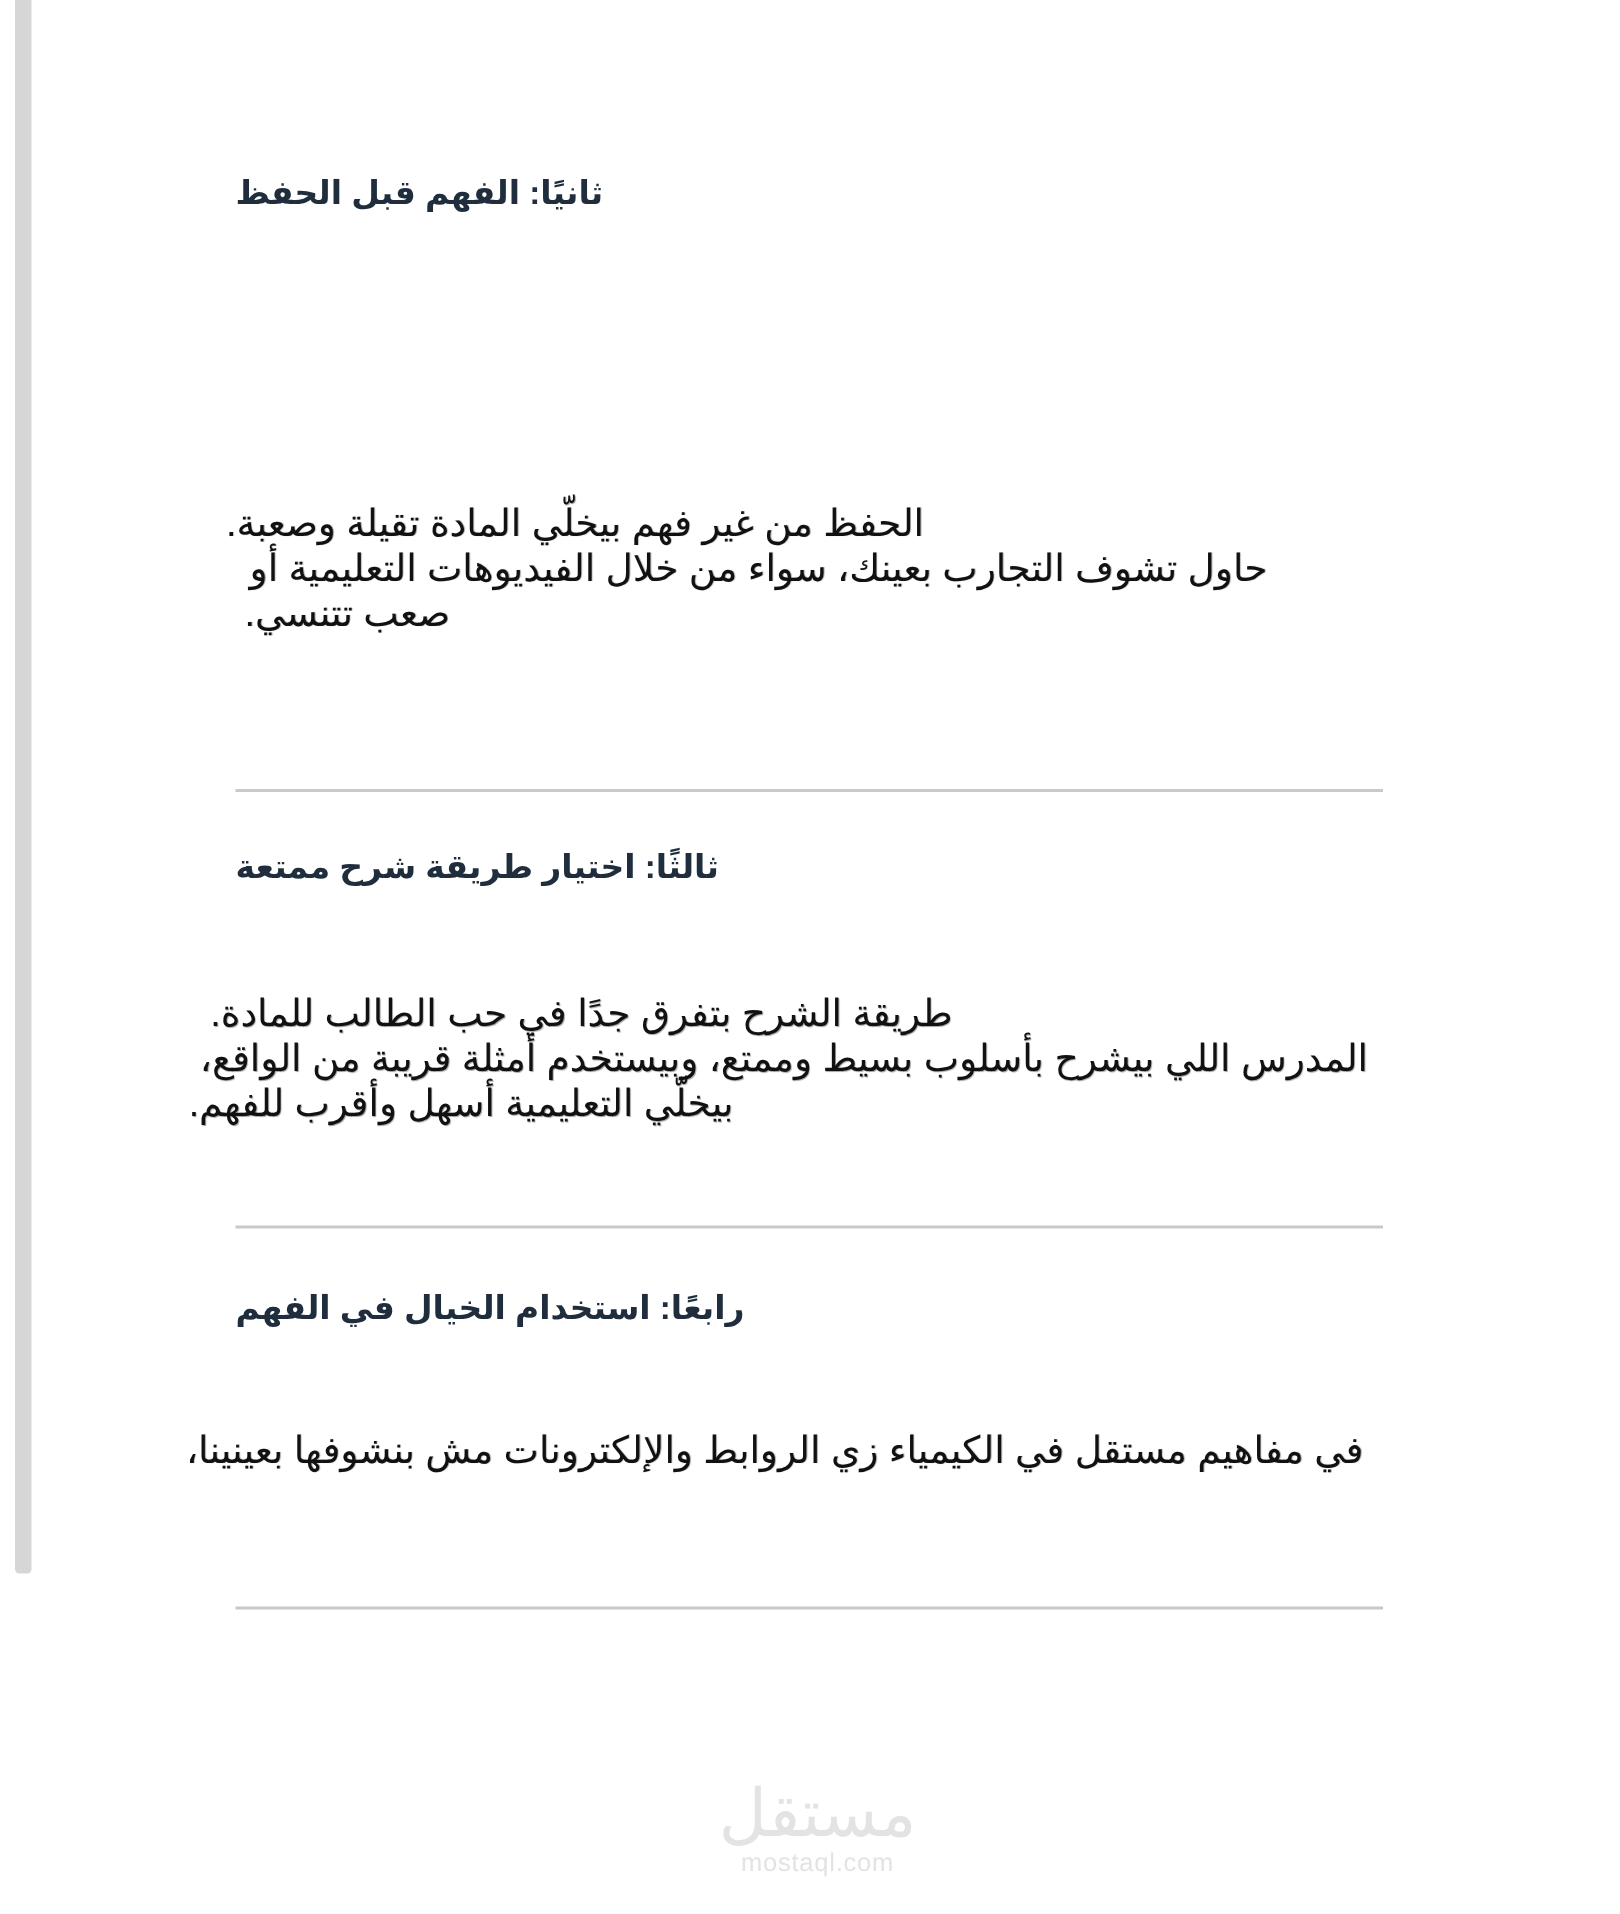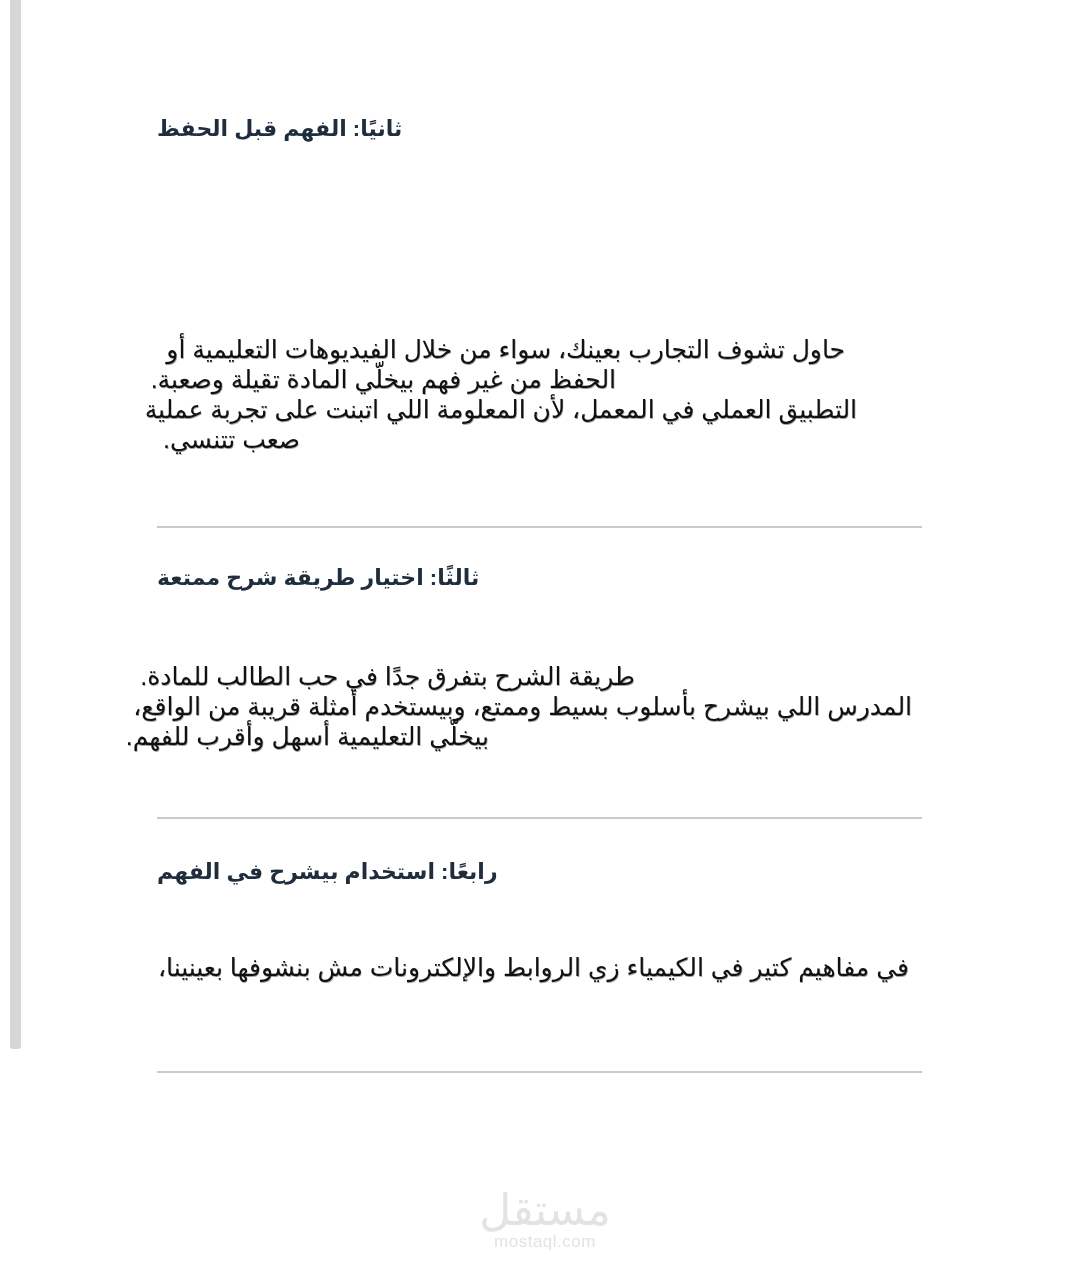--- a/index.html
+++ b/index.html
@@ -88,38 +88,37 @@
   </style>
 </head>
 <body>
 
 <div class="scroll-track"></div>
 
 <div class="content">
 
   <div class="heading" style="top:116px;">ثانيًا: الفهم قبل الحفظ</div>
   <div class="para" style="top:334px; width:700px; left:0;">
+    <span class="line" style="padding-right:241px;">الحفظ من غير فهم بيخلّي المادة تقيلة وصعبة.</span>
     <span class="line" style="padding-right:12px;">حاول تشوف التجارب بعينك، سواء من خلال الفيديوهات التعليمية أو</span>
-    <span class="line" style="padding-right:241px;">الحفظ من غير فهم بيخلّي المادة تقيلة وصعبة.</span>
-    <span class="line">التطبيق العملي في المعمل، لأن المعلومة اللي اتبنت على تجربة عملية</span>
     <span class="line" style="padding-right:557px;">صعب تتنسي.</span>
   </div>
   <div class="divider" style="top:526px;"></div>
 
   <div class="heading" style="top:565px;">ثالثًا: اختيار طريقة شرح ممتعة</div>
   <div class="para" style="top:661px; width:755px; left:0;">
     <span class="line" style="padding-right:277px;">طريقة الشرح بتفرق جدًا في حب الطالب للمادة.</span>
     <span class="line">المدرس اللي بيشرح بأسلوب بسيط وممتع، وبيستخدم أمثلة قريبة من الواقع،</span>
     <span class="line" style="padding-right:423px;">بيخلّي التعليمية أسهل وأقرب للفهم.</span>
   </div>
   <div class="divider" style="top:817px;"></div>
 
-  <div class="heading" style="top:859px;">رابعًا: استخدام بيشرح في الفهم</div>
+  <div class="heading" style="top:859px;">رابعًا: استخدام الخيال في الفهم</div>
   <div class="para" style="top:952px; width:752px; left:0;">
-    <span class="line">في مفاهيم كتير في الكيمياء زي الروابط والإلكترونات مش بنشوفها بعينينا،</span>
+    <span class="line">في مفاهيم مستقل في الكيمياء زي الروابط والإلكترونات مش بنشوفها بعينينا،</span>
   </div>
   <div class="divider" style="top:1071px;"></div>
 
 </div>
 
 <div class="watermark">
   <span class="wm-ar">مستقل</span>
   <span class="wm-en">mostaql.com</span>
 </div>
 

